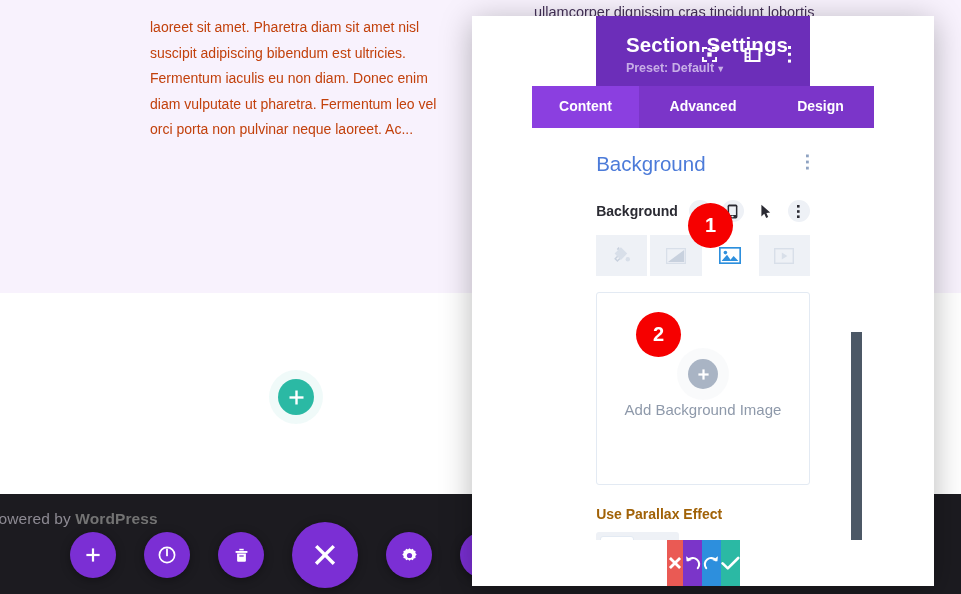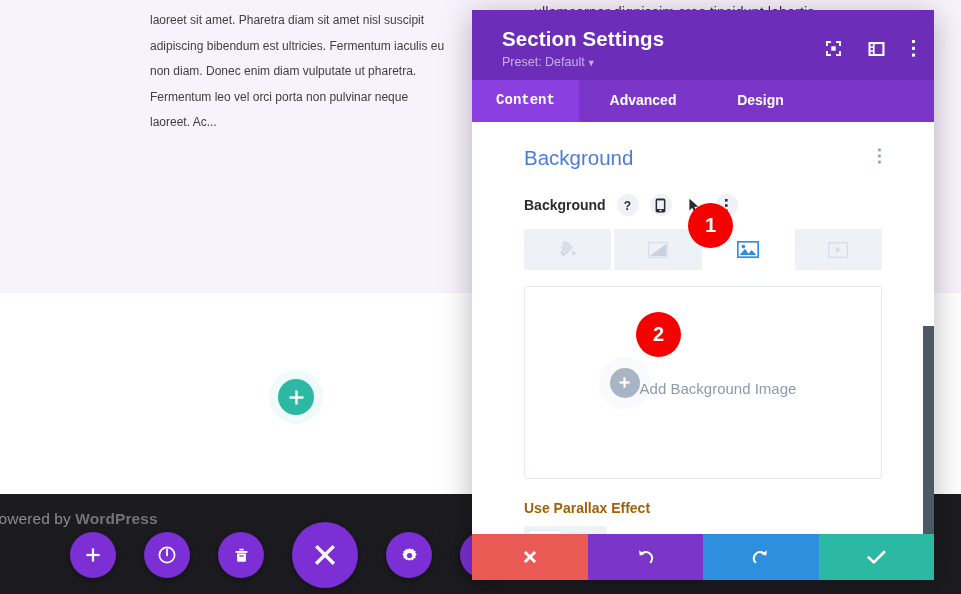--- a/index.html
+++ b/index.html
@@ -24,22 +24,22 @@
   .page-footer {
     position: absolute; left: 0; top: 494px; width: 961px; height: 100px;
     background: #1c1b20;
   }
 
   .col-left {
     position: absolute; left: -64px; top: 0px; width: 200px;
     color: #443158; font-size: 14.5px; line-height: 25.5px;
   }
   .col-mid {
-    position: absolute; left: 150px; top: 8px; width: 300px;
-    color: #404040; font-size: 12px; line-height: 25.5px;
+    position: absolute; left: 150px; top: 15px; width: 300px;
+    color: #c2410c; font-size: 14px; line-height: 25.5px;
   }
   .col-right {
     position: absolute; left: 534px; top: 0px; width: 400px;
     color: #443158; font-size: 14.5px; line-height: 25.5px;
   }
 
   .add-section-btn {
     position: absolute; left: 278px; top: 379px;
     width: 36px; height: 36px; border-radius: 50%;
     background: #2bb9a4; color: #fff; border: none; cursor: pointer;
@@ -63,54 +63,54 @@
     width: 46px; height: 46px; border-radius: 50%;
     background: #7b2fd4; border: none; cursor: pointer; color: #fff;
     display: flex; align-items: center; justify-content: center;
     box-shadow: 0 2px 10px rgba(0,0,0,0.35);
   }
   .bbtn.big { width: 66px; height: 66px; }
   .bbtn svg { display: block; }
 
   
   .modal {
-    position: absolute; left: 472px; top: 10px;
+    position: absolute; left: 472px; top: 16px;
     width: 462px; height: 570px;
     background: #ffffff;
     box-shadow: 0 5px 30px rgba(0,0,0,0.28);
     overflow: hidden;
-    display: flex; flex-direction: column;
+    display: flex; flex-direction: column; align-items: center;
   }
 
   .modal-header {
     background: #6c2eb9; padding: 17px 22px 10px 30px;
     position: relative; flex: 0 0 auto;
   }
   .modal-title {
     color: #ffffff; font-size: 20.5px; font-weight: 700; letter-spacing: .1px;
   }
   .modal-preset {
-    color: #c7aee6; font-size: 12.5px; font-weight: 400; margin-top: 4px;
+    color: #c7aee6; font-size: 12.5px; font-weight: 700; margin-top: 4px;
     cursor: pointer; display: inline-block;
   }
   .caret { font-size: 9px; margin-left: 2px; }
   .header-icons {
     position: absolute; right: 18px; top: 29px;
     display: flex; align-items: center; gap: 26px;
   }
   .hicon { cursor: pointer; display: flex; align-items: center; justify-content: center; }
 
   .modal-tabs {
     display: flex; background: #7b35c9; flex: 0 0 auto;
   }
   .tab {
     padding: 12px 0 14px 0; color: #ffffff; font-size: 14px; font-weight: 700;
     cursor: pointer; text-align: center; width: 107px;
   }
-  .tab.active { background: #8b3fe0; font-family: Liberation Mono, monospace; }
+  .tab.active { background: #8b3fe0; }
   .tab.w-adv { width: 128px; }
 
   .modal-body {
     flex: 1 1 auto; position: relative; overflow: hidden;
     background: #ffffff; padding: 0 52px;
   }
 
   .sec-title-row {
     display: flex; align-items: center; justify-content: space-between;
     padding-top: 24px;
@@ -134,21 +134,21 @@
   }
   .bgtype {
     flex: 1 1 0; height: 41px; background: #eef1f6;
     display: flex; align-items: center; justify-content: center; cursor: pointer;
   }
   .bgtype.active { background: #ffffff; }
 
   .upload-box {
     margin-top: 16px; height: 193px; border: 1px solid #e3eaf3;
     border-radius: 3px; background: #fff;
-    display: flex; flex-direction: row; align-items: center; justify-content: center;
+    display: flex; flex-direction: column; align-items: center; justify-content: center;
     cursor: pointer; position: relative;
   }
   .upload-plus {
     width: 30px; height: 30px; border-radius: 50%; background: #a9b4c4;
     display: flex; align-items: center; justify-content: center; color: #fff;
     box-shadow: 0 0 0 11px rgba(169,180,196,0.07);
   }
   .upload-label {
     margin-top: 12px; color: #8e99aa; font-size: 15px;
   }

